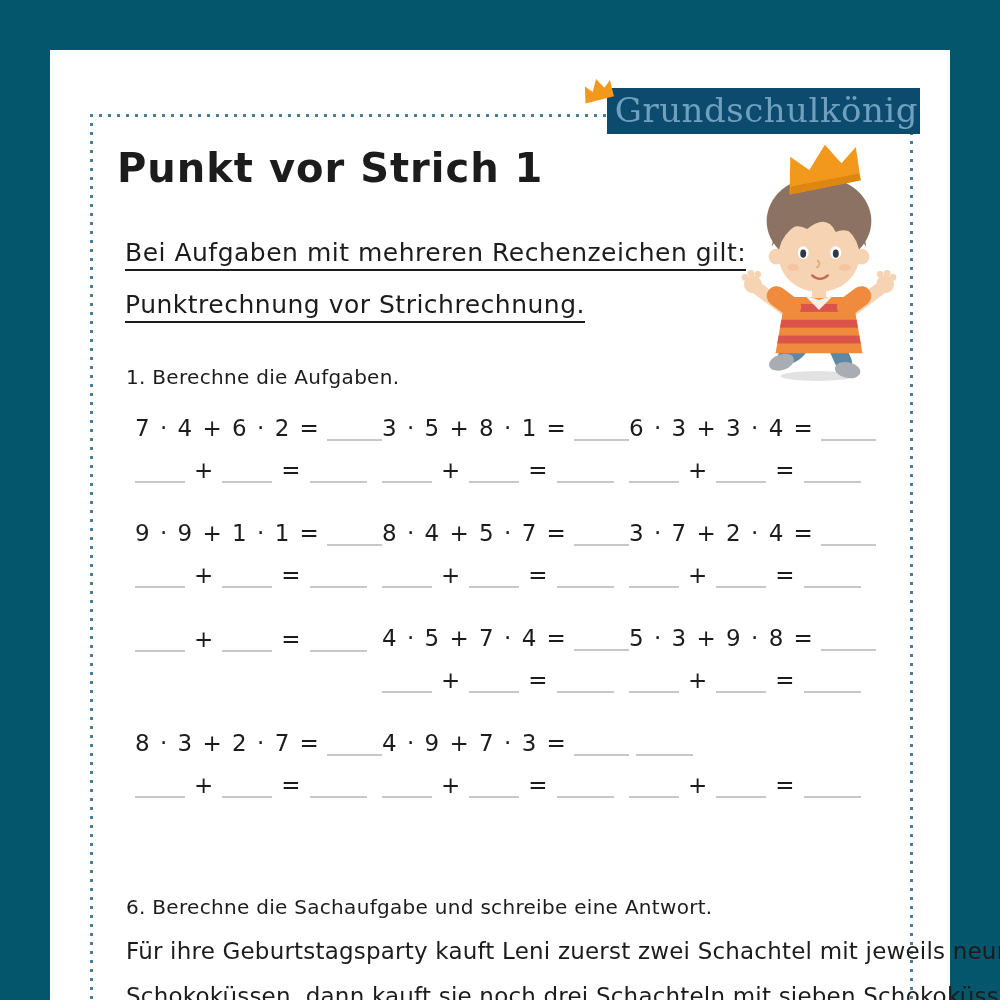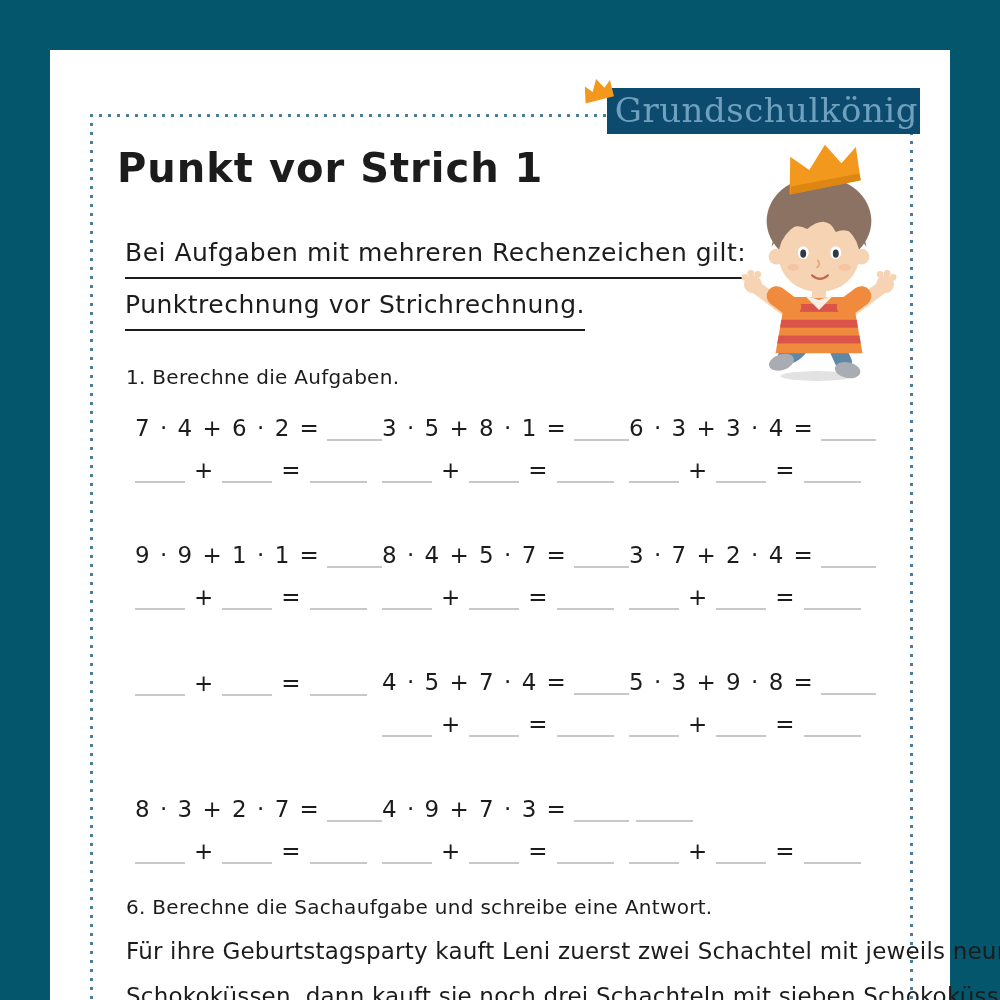--- a/index.html
+++ b/index.html
@@ -28,28 +28,28 @@
   .logo-crown { width:36px; height:28px; margin-right:-9px; margin-top:-12px; transform:rotate(-10deg); }
   .logo-text {
     font-family:"DejaVu Serif", serif; font-size:34px; letter-spacing:0.5px;
     color: var(--logo-blue, #6FA0BE); background:#0c4a6e; padding:0 2px 2px 8px; line-height:1.3;
   }
 
   .title { position:absolute; left:67px; top:95px; font-size:40px; font-weight:bold; letter-spacing:1px; }
 
   .rule-line { position:absolute; left:75px; font-size:25px; }
   .rule-1 { top:188px; } .rule-2 { top:240px; }
-  .rule-line span { display:inline-block; border-bottom:2.5px solid var(--text); padding-bottom:10px; letter-spacing:0.5px; }
+  .rule-line span { display:inline-block; border-bottom:2.5px solid var(--text); padding-bottom:2px; letter-spacing:0.5px; }
 
   .ex-label { position:absolute; left:76px; font-size:20px; letter-spacing:0.3px; }
   .ex1-label { top:315px; } .ex2-label { top:845px; }
 
   .problems-grid {
     position:absolute; left:85px; top:352px; width:760px;
-    display:grid; grid-template-columns:repeat(3, 247px); row-gap:44px;
+    display:grid; grid-template-columns:repeat(3, 247px); row-gap:22px;
   }
   .problem { display:flex; flex-direction:column; }
   .eq-line, .ans-line { display:flex; align-items:flex-end; height:41px; font-size:23px; }
   .ans-line { margin-top:1px; }
   .expr { letter-spacing:1.5px; line-height:1.25; white-space:nowrap; }
   .blank {
     display:inline-block; width:50px; height:24px;
     border-bottom:2px solid var(--blank-line, #C6C6C6); margin:0 0 2px 7px;
   }
   .blank.wide { width:57px; }

